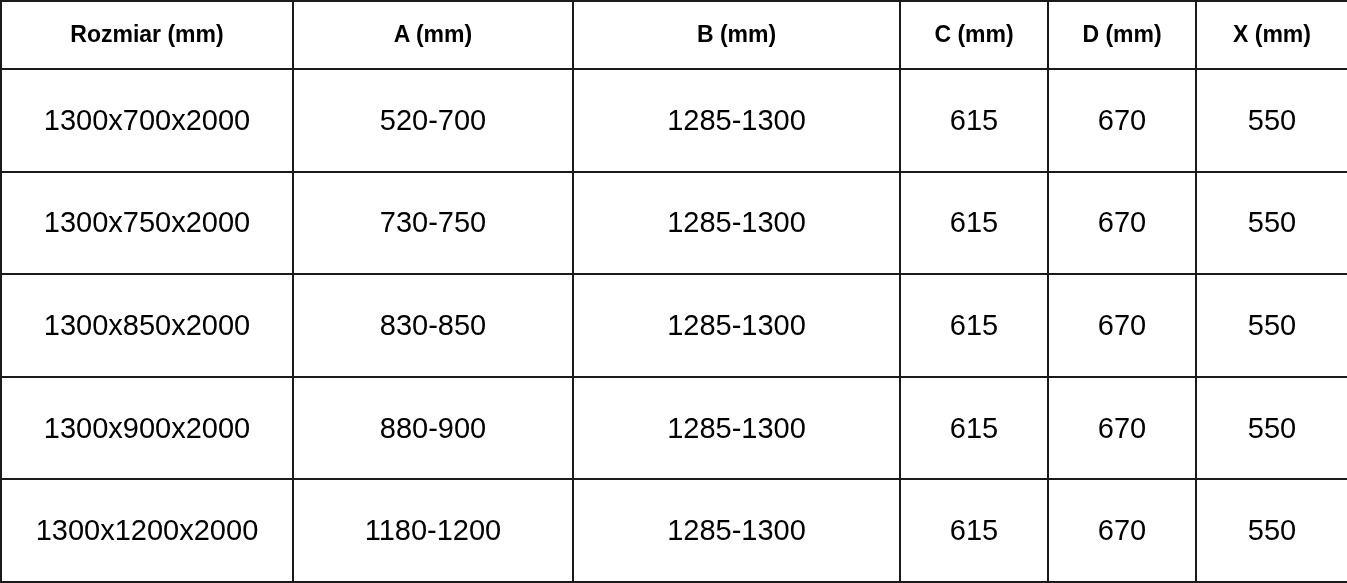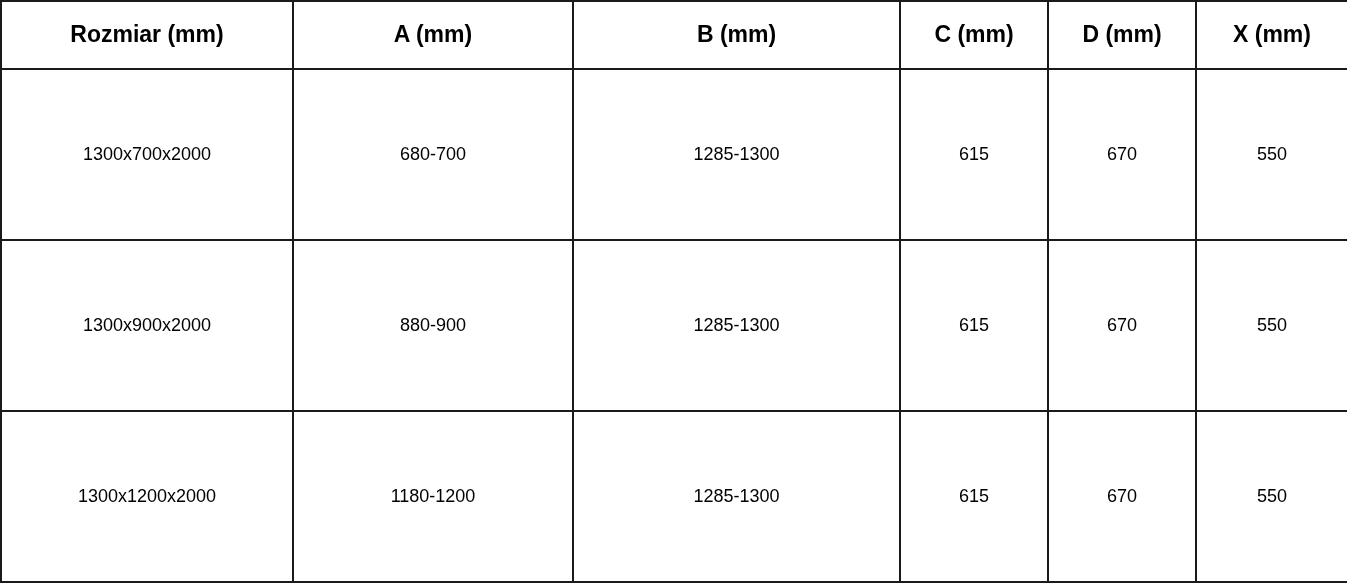--- a/index.html
+++ b/index.html
@@ -30,21 +30,21 @@
   table.spec-table col.c2 { width: 327px; }
   table.spec-table col.c3 { width: 148px; }
   table.spec-table col.c4 { width: 148px; }
   table.spec-table col.c5 { width: 152px; }
 
   table.spec-table th,
   table.spec-table td {
     border: 2px solid #1a1a1a;
     text-align: center;
     vertical-align: middle;
-    font-size: 18px;
+    font-size: 29px;
     line-height: 1.2;
     padding: 4px 6px;
     box-sizing: border-box;
     background: #ffffff;
   }
   table.spec-table th {
     font-weight: bold;
     height: 68px;
     font-size: 23px;
   }
@@ -75,21 +75,37 @@
         <th>A (mm)</th>
         <th>B (mm)</th>
         <th>C (mm)</th>
         <th>D (mm)</th>
         <th>X (mm)</th>
       </tr>
     </thead>
     <tbody>
       <tr>
         <td>1300x700x2000</td>
-        <td>680-700</td>
+        <td>520-700</td>
+        <td>1285-1300</td>
+        <td>615</td>
+        <td>670</td>
+        <td>550</td>
+      </tr>
+      <tr>
+        <td>1300x750x2000</td>
+        <td>730-750</td>
+        <td>1285-1300</td>
+        <td>615</td>
+        <td>670</td>
+        <td>550</td>
+      </tr>
+      <tr>
+        <td>1300x850x2000</td>
+        <td>830-850</td>
         <td>1285-1300</td>
         <td>615</td>
         <td>670</td>
         <td>550</td>
       </tr>
       <tr>
         <td>1300x900x2000</td>
         <td>880-900</td>
         <td>1285-1300</td>
         <td>615</td>

